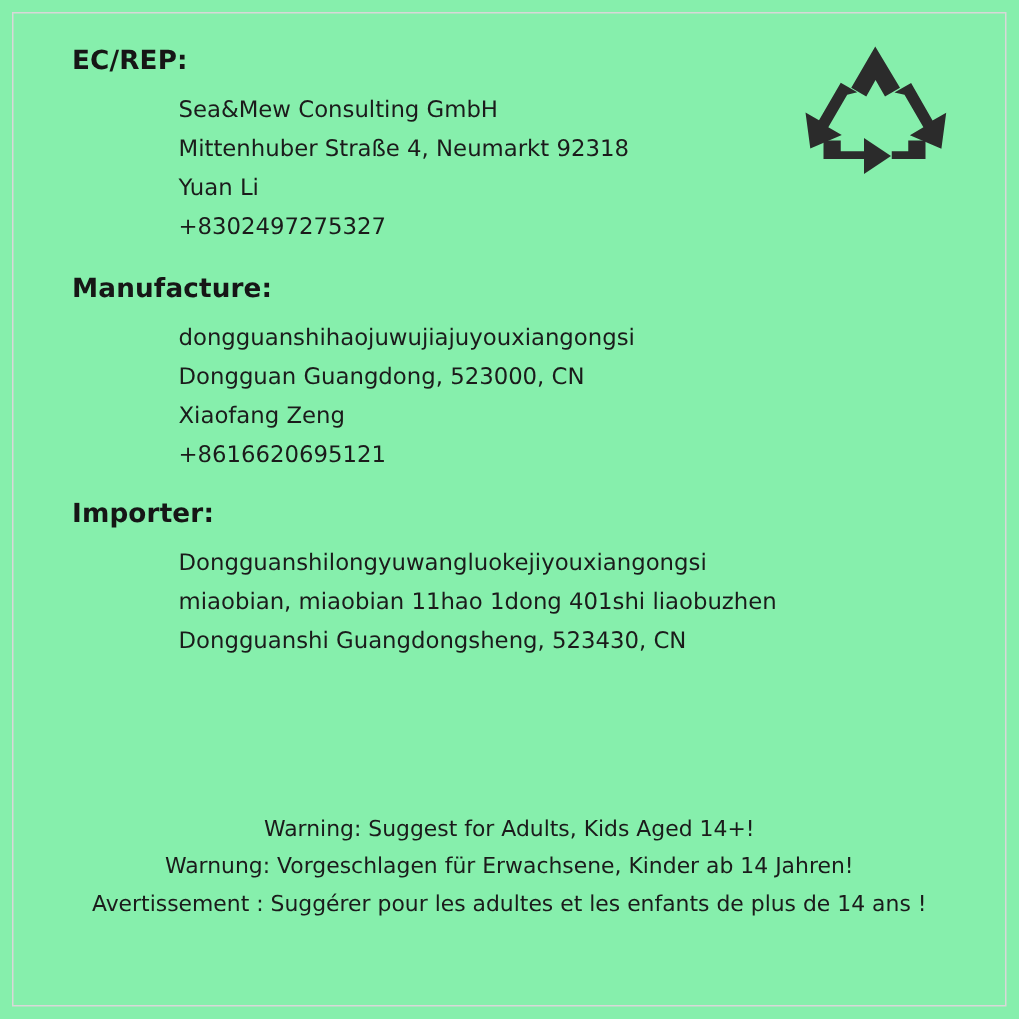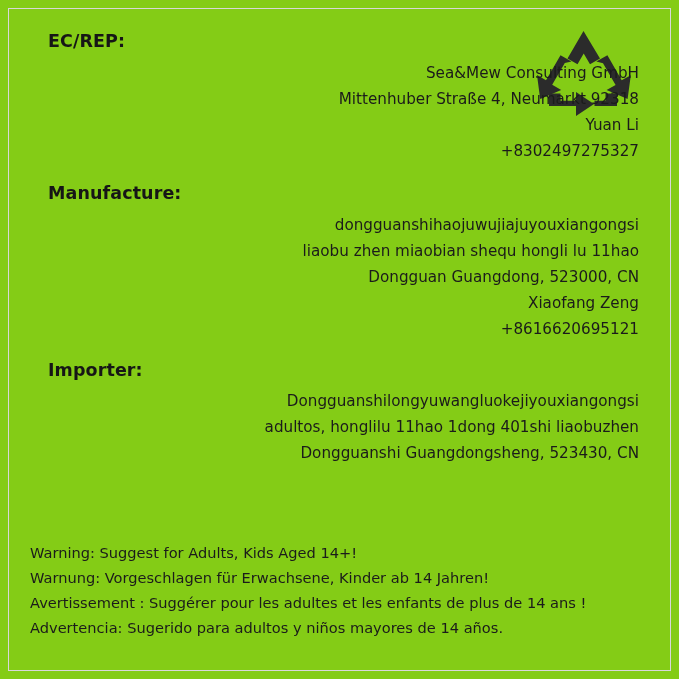--- a/index.html
+++ b/index.html
@@ -13,21 +13,21 @@
     font-family: "DejaVu Sans", sans-serif;
     color: #1b1b1b;
     position: relative;
     overflow: hidden;
   }
   .page {
     position: absolute;
     left: 0; top: 0;
     width: 679px;
     height: 679px;
-    background: #84cc16;
+    background: #86efac;
     box-sizing: border-box;
   }
   .border-frame {
     position: absolute;
     left: 8px; top: 8px;
     width: 663px; height: 663px;
     border: 1px solid #d8d8d8;
     box-sizing: border-box;
     pointer-events: none;
   }
@@ -47,21 +47,20 @@
     font-weight: bold;
     letter-spacing: 0.1px;
     color: #161616;
     margin: 0 0 6px 0;
     line-height: 1.35;
   }
   .section-lines {
     margin: 0 0 0 71px;
     padding: 0;
     list-style: none;
-    text-align: right;
   }
   .section-lines li {
     font-size: 15.2px;
     line-height: 1.72;
     color: #1b1b1b;
     white-space: nowrap;
   }
   .gap-ec { height: 16px; }
   .gap-man { height: 14px; }
 
@@ -70,20 +69,21 @@
     right: 44px;
     top: 28px;
     width: 102px;
     height: 96px;
   }
   .warnings {
     position: absolute;
     left: 0;
     right: 0;
     top: 540px;
+    text-align: center;
     padding: 0 30px;
     box-sizing: border-box;
   }
   .warnings p {
     margin: 0;
     font-size: 14.6px;
     line-height: 1.72;
     color: #1b1b1b;
     white-space: nowrap;
   }
@@ -117,39 +117,37 @@
         <li>+8302497275327</li>
       </ul>
     </div>
 
     <div class="gap-ec"></div>
 
     <div class="section">
       <div class="section-title">Manufacture:</div>
       <ul class="section-lines">
         <li>dongguanshihaojuwujiajuyouxiangongsi</li>
-        <li>liaobu zhen miaobian shequ hongli lu 11hao</li>
         <li>Dongguan Guangdong, 523000, CN</li>
         <li>Xiaofang Zeng</li>
         <li>+8616620695121</li>
       </ul>
     </div>
 
     <div class="gap-man"></div>
 
     <div class="section">
       <div class="section-title">Importer:</div>
       <ul class="section-lines">
         <li>Dongguanshilongyuwangluokejiyouxiangongsi</li>
-        <li>adultos, honglilu 11hao 1dong 401shi liaobuzhen</li>
+        <li>miaobian, miaobian 11hao 1dong 401shi liaobuzhen</li>
         <li>Dongguanshi Guangdongsheng, 523430, CN</li>
       </ul>
     </div>
 
   </div>
 
   <div class="warnings">
     <p>Warning: Suggest for Adults, Kids Aged 14+!</p>
     <p>Warnung: Vorgeschlagen für Erwachsene, Kinder ab 14 Jahren!</p>
     <p>Avertissement : Suggérer pour les adultes et les enfants de plus de 14 ans !</p>
-    <p>Advertencia: Sugerido para adultos y niños mayores de 14 años.</p>
   </div>
 </div>
 
 </body></html>

